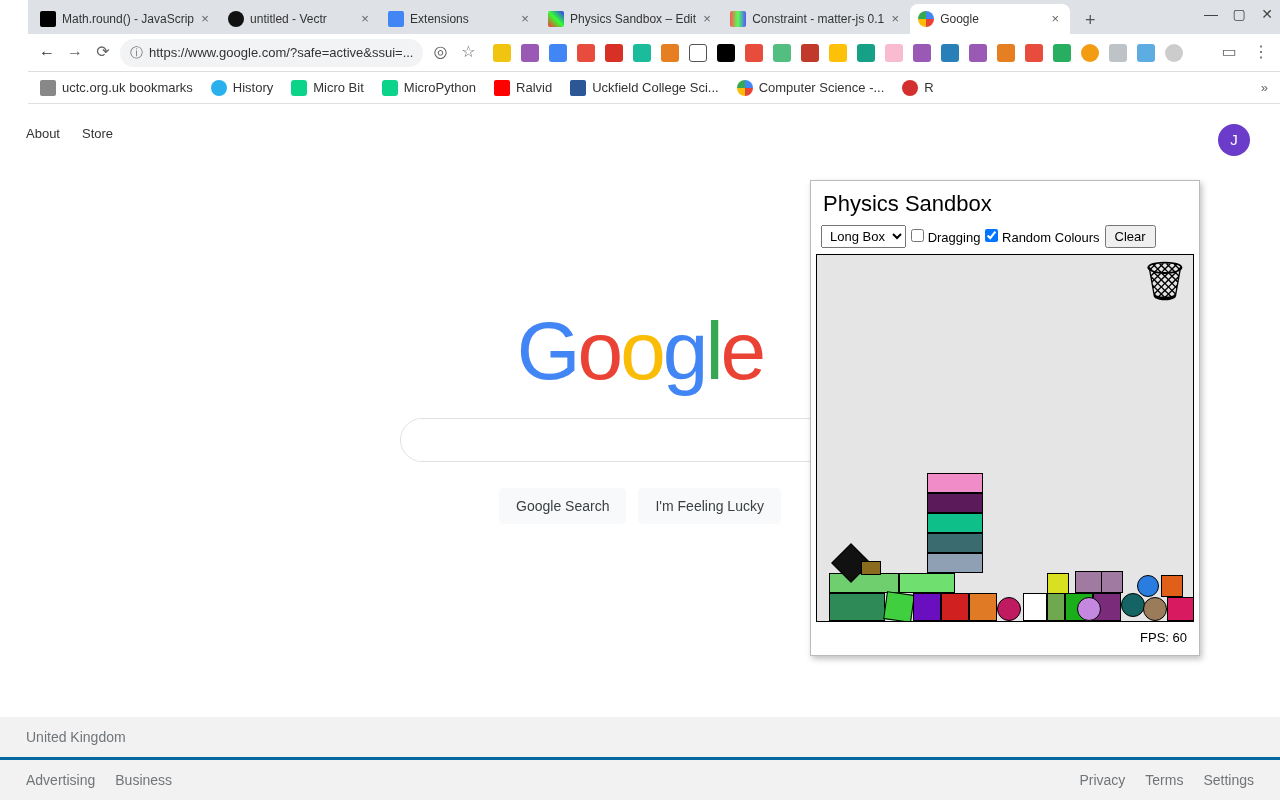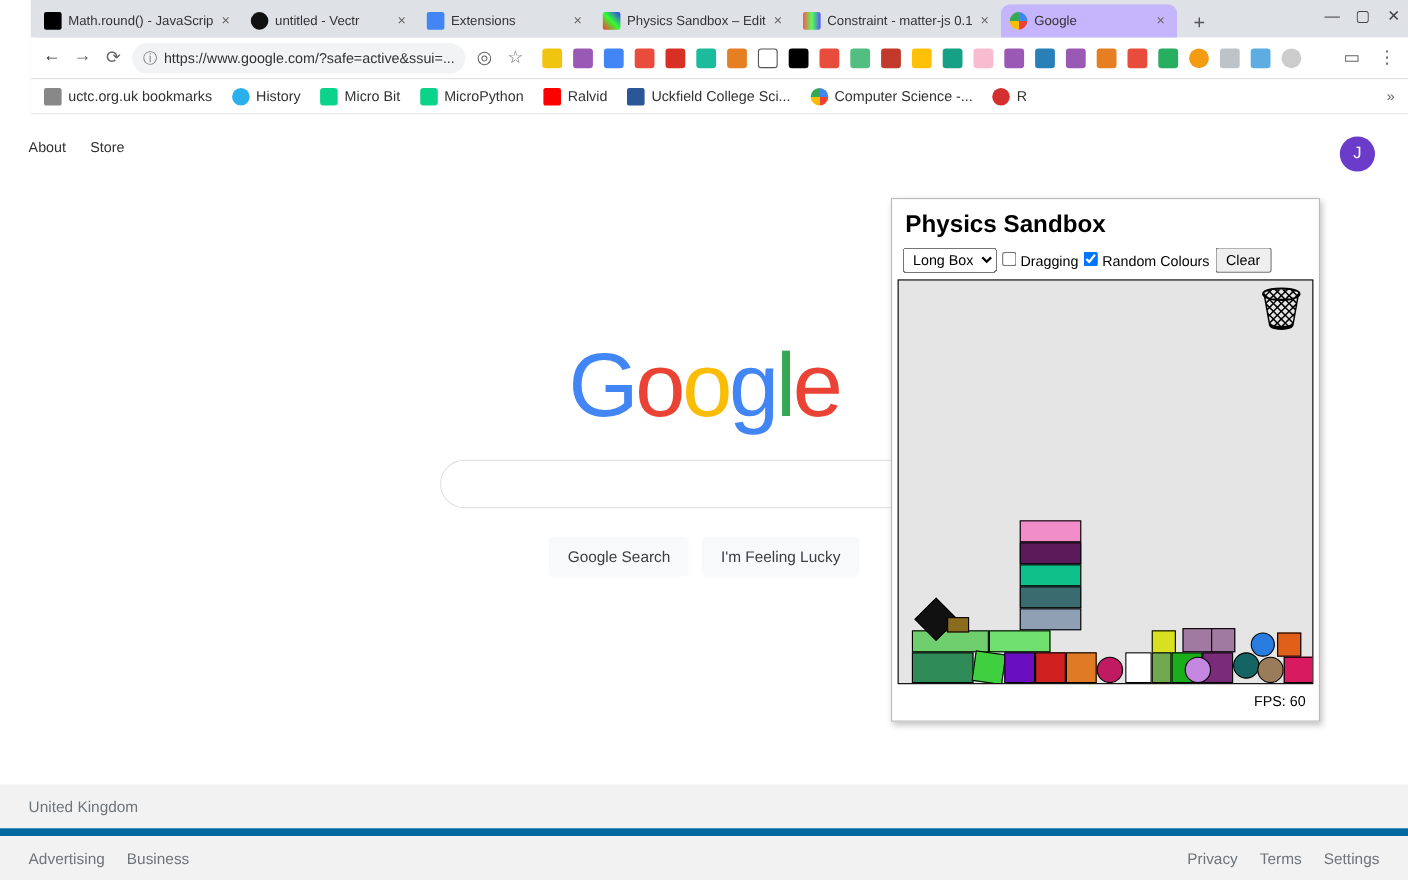--- a/index.html
+++ b/index.html
@@ -2,21 +2,21 @@
 <html><head>
 <meta charset="utf-8">
 <style>
 * { box-sizing: border-box; margin: 0; padding: 0; }
 body { font-family: Arial, sans-serif; font-size: 13px; width: 1280px; height: 800px; overflow: hidden; background: #fff; }
 
 
 .browser-chrome { background: #dee1e6; margin-left: 28px; }
 .tab-strip { display: flex; height: 34px; align-items: flex-end; padding: 0 4px; position: relative; }
 .tab { display: flex; align-items: center; height: 30px; padding: 0 8px; min-width: 160px; max-width: 190px; background: #dee1e6; border-radius: 8px 8px 0 0; font-size: 12px; color: #333; cursor: pointer; }
-.tab.active { background: #c4b5fd; }
+.tab.active { background: #ffffff; }
 .tab .favicon { width: 16px; height: 16px; margin-right: 6px; flex-shrink: 0; border-radius: 2px; }
 .tab .tab-title { flex: 1; white-space: nowrap; overflow: hidden; text-overflow: ellipsis; }
 .tab .tab-close { width: 14px; height: 14px; margin-left: 4px; font-size: 13px; text-align: center; line-height: 14px; color: #666; }
 .new-tab { width: 28px; height: 28px; margin-left: 6px; font-size: 18px; color: #555; text-align: center; line-height: 28px; cursor: pointer; }
 .window-controls { position: absolute; right: 4px; top: 6px; display: flex; gap: 10px; }
 .window-controls span { width: 18px; height: 18px; font-size: 14px; color: #444; text-align: center; cursor: pointer; }
 
 .toolbar { display: flex; align-items: center; background: #fff; height: 38px; padding: 0 8px; border-bottom: 1px solid #ddd; gap: 6px; }
 .nav-btn { width: 22px; height: 22px; color: #666; font-size: 16px; text-align: center; cursor: pointer; }
 .nav-btn.back { color: #333; }
@@ -39,28 +39,28 @@
 
 .google-center { position: absolute; top: 200px; left: 50%; transform: translateX(-50%); text-align: center; }
 .google-logo { font-size: 82px; font-weight: 500; letter-spacing: -3px; display: inline-flex; }
 .google-logo span:nth-child(1){color:#4285F4;} .google-logo span:nth-child(2){color:#EA4335;} .google-logo span:nth-child(3){color:#FBBC05;} .google-logo span:nth-child(4){color:#4285F4;} .google-logo span:nth-child(5){color:#34A853;} .google-logo span:nth-child(6){color:#EA4335;}
 .search-box { margin: 20px auto 0; width: 480px; height: 44px; border: 1px solid #dfe1e5; border-radius: 22px; background: #fff; padding: 0 16px; }
 .search-input { width: 100%; height: 100%; border: none; outline: none; font-size: 16px; }
 .search-buttons { margin-top: 26px; display: flex; justify-content: center; gap: 12px; }
 .g-btn { background: #f8f9fa; border: 1px solid #f8f9fa; border-radius: 4px; color: #3c4043; font-size: 14px; padding: 9px 16px; cursor: pointer; }
 
 .footer { position: absolute; bottom: 0; left: 0; right: 0; background: #f2f2f2; }
-.footer-top { padding: 12px 26px; border-bottom: 7px solid #0369a1; font-size: 14px; color: #70757a; }
+.footer-top { padding: 12px 26px; border-bottom: 3px solid #0369a1; font-size: 14px; color: #70757a; }
 .footer-bottom { display: flex; justify-content: space-between; padding: 12px 26px; font-size: 14px; color: #70757a; }
 .footer-bottom .left, .footer-bottom .right { display: flex; gap: 20px; }
 .footer-bottom span { cursor: pointer; }
 
 
 .ext-popup { position: absolute; top: 76px; left: 810px; width: 390px; background: #fff; border: 1px solid #bbb; box-shadow: 2px 3px 6px rgba(0,0,0,0.25); z-index: 100; }
-.ext-popup h2 { font-size: 22px; font-weight: bold; padding: 10px 12px 8px; }
+.ext-popup h2 { font-size: 22px; font-weight: normal; padding: 10px 12px 8px; }
 .ext-controls { display: flex; align-items: center; gap: 5px; padding: 0 10px 6px; font-size: 13px; }
 .ext-controls select { font-size: 13px; padding: 2px 4px; }
 .ext-controls button { font-size: 13px; padding: 2px 8px; }
 .sandbox-canvas { position: relative; width: 378px; height: 368px; margin: 0 auto 2px; background: #e5e5e5; border: 1px solid #000; overflow: hidden; }
 .trash { position: absolute; top: 4px; right: 4px; font-size: 38px; color: #000; }
 .shape { position: absolute; border: 1px solid #000; }
 .fps { text-align: right; padding: 6px 12px 10px; font-size: 13px; }
 
 
 .ic1{background:#4285F4;} .ic3{background:#f1c40f;} .ic4{background:#e74c3c;}

